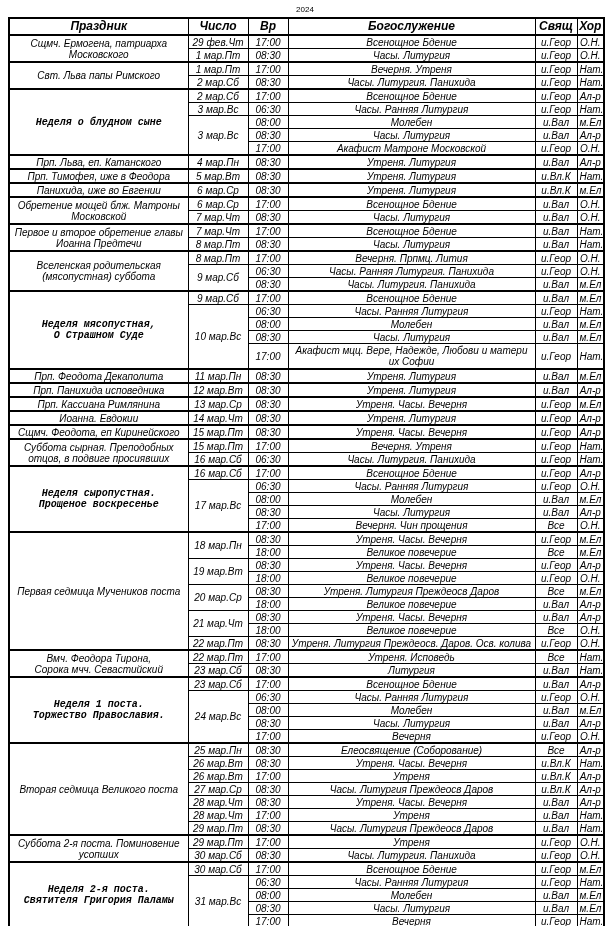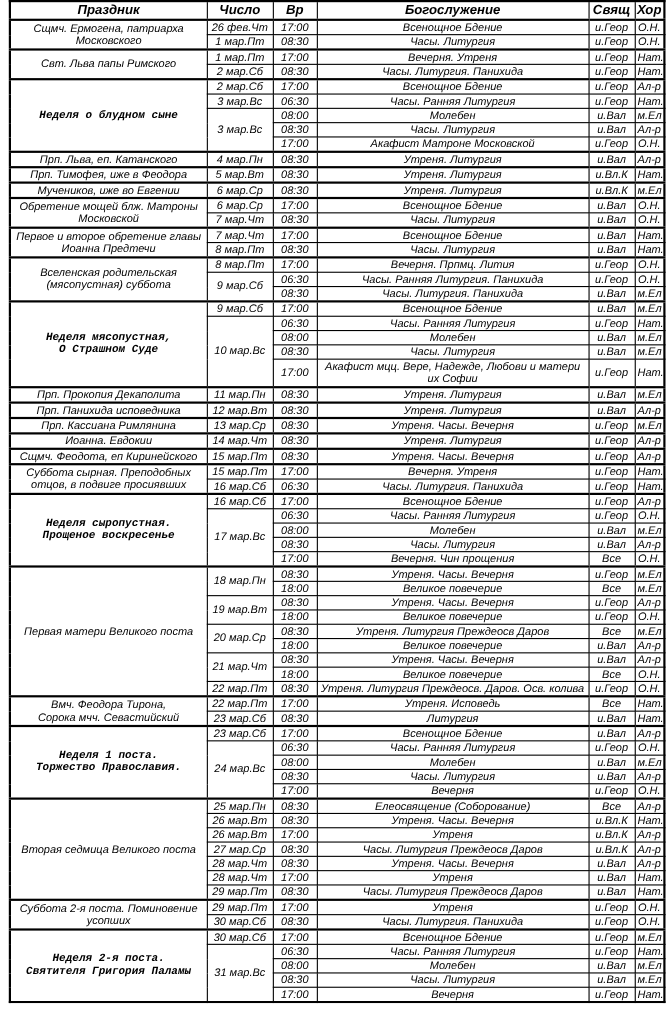--- a/index.html
+++ b/index.html
@@ -44,20 +44,21 @@
   tr.group-start td { border-top: 2px solid #000; }
   td.feast { white-space: pre-line; }
   td.feast.bold { font-weight: bold; font-family: Liberation Mono, monospace; }
   td.service { text-align: left; }
   tr.tall td { height: 24px; }
 </style>
 </head>
 <body>
 
 <div class="page">
+  <div class="year-title">2024</div>
   <table class="schedule">
     <colgroup>
       <col style="width:179px">
       <col style="width:60px">
       <col style="width:40px">
       <col style="width:247px">
       <col style="width:42px">
       <col style="width:27px">
     </colgroup>
     <thead>
@@ -67,21 +68,21 @@
           <th>Вр</th>
           <th>Богослужение</th>
           <th>Свящ</th>
           <th>Хор</th>
         </tr>
     </thead>
     <tbody>
         <tr class="group-start">
           <td class="feast" rowspan="2">Сщмч. Ермогена, патриарха
 Московского</td>
-          <td class="date">26 фев.Чт</td>
+          <td class="date">29 фев.Чт</td>
           <td class="time">17:00</td>
           <td class="service">Всенощное Бдение</td>
           <td class="priest">и.Геор</td>
           <td class="choir">О.Н.</td>
         </tr>
         <tr>
           <td class="date">1 мар.Пт</td>
           <td class="time">08:30</td>
           <td class="service">Часы. Литургия</td>
           <td class="priest">и.Геор</td>
@@ -146,21 +147,21 @@
         </tr>
         <tr class="group-start">
           <td class="feast">Прп. Тимофея, иже в Феодора</td>
           <td class="date">5 мар.Вт</td>
           <td class="time">08:30</td>
           <td class="service">Утреня. Литургия</td>
           <td class="priest">и.Вл.К</td>
           <td class="choir">Нат.</td>
         </tr>
         <tr class="group-start">
-          <td class="feast">Мучеников, иже во Евгении</td>
+          <td class="feast">Панихида, иже во Евгении</td>
           <td class="date">6 мар.Ср</td>
           <td class="time">08:30</td>
           <td class="service">Утреня. Литургия</td>
           <td class="priest">и.Вл.К</td>
           <td class="choir">м.Ел</td>
         </tr>
         <tr class="group-start">
           <td class="feast" rowspan="2">Обретение мощей блж. Матроны
 Московской</td>
           <td class="date">6 мар.Ср</td>
@@ -242,21 +243,21 @@
           <td class="priest">и.Вал</td>
           <td class="choir">м.Ел</td>
         </tr>
         <tr class="tall">
           <td class="time">17:00</td>
           <td class="service">Акафист мцц. Вере, Надежде, Любови и матери их Софии</td>
           <td class="priest">и.Геор</td>
           <td class="choir">Нат.</td>
         </tr>
         <tr class="group-start">
-          <td class="feast">Прп. Прокопия Декаполита</td>
+          <td class="feast">Прп. Феодота Декаполита</td>
           <td class="date">11 мар.Пн</td>
           <td class="time">08:30</td>
           <td class="service">Утреня. Литургия</td>
           <td class="priest">и.Вал</td>
           <td class="choir">м.Ел</td>
         </tr>
         <tr class="group-start">
           <td class="feast">Прп. Панихида исповедника</td>
           <td class="date">12 мар.Вт</td>
           <td class="time">08:30</td>
@@ -332,21 +333,21 @@
           <td class="priest">и.Вал</td>
           <td class="choir">Ал-р</td>
         </tr>
         <tr>
           <td class="time">17:00</td>
           <td class="service">Вечерня. Чин прощения</td>
           <td class="priest">Все</td>
           <td class="choir">О.Н.</td>
         </tr>
         <tr class="group-start">
-          <td class="feast" rowspan="9">Первая матери Великого поста</td>
+          <td class="feast" rowspan="9">Первая седмица Мучеников поста</td>
           <td class="date" rowspan="2">18 мар.Пн</td>
           <td class="time">08:30</td>
           <td class="service">Утреня. Часы. Вечерня</td>
           <td class="priest">и.Геор</td>
           <td class="choir">м.Ел</td>
         </tr>
         <tr>
           <td class="time">18:00</td>
           <td class="service">Великое повечерие</td>
           <td class="priest">Все</td>

